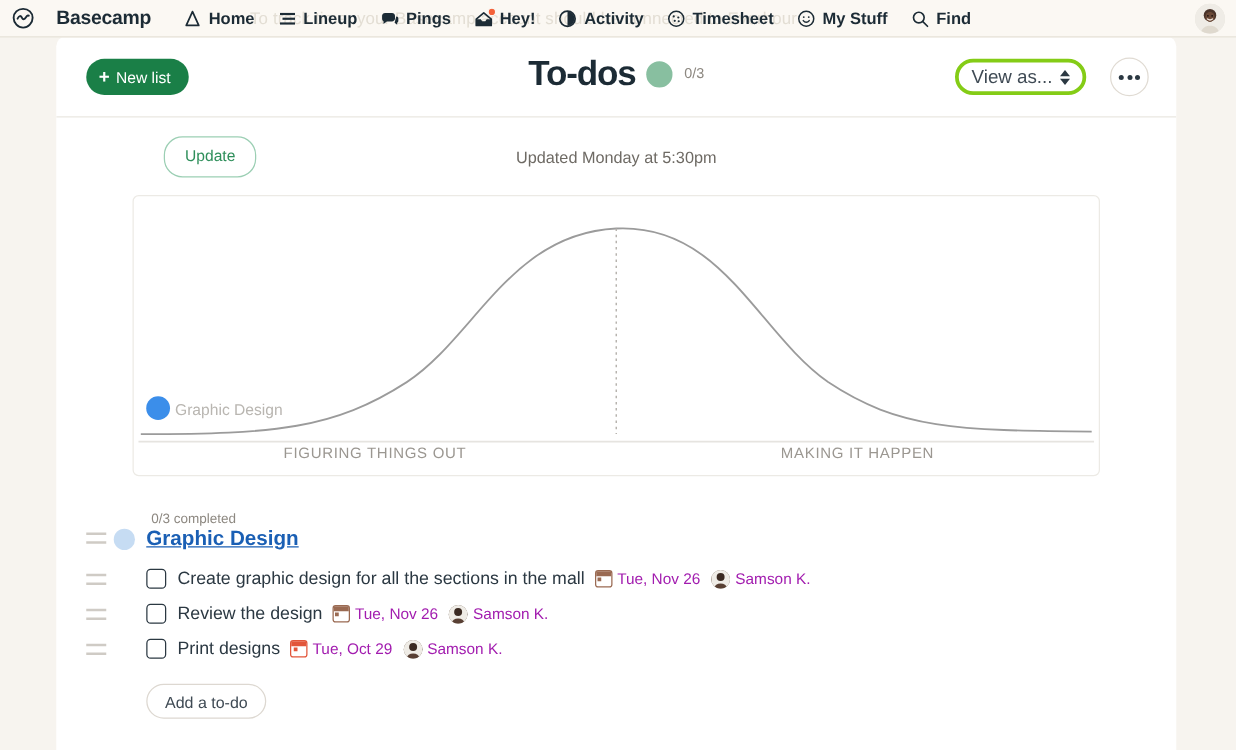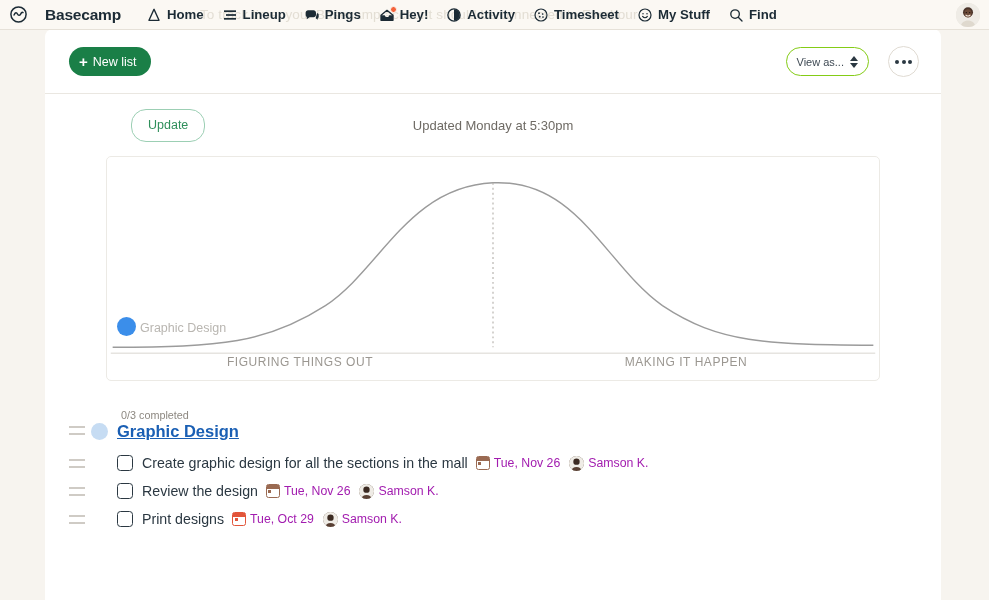--- a/index.html
+++ b/index.html
@@ -101,24 +101,24 @@
   .progress-circle {
     width: 21px; height: 21px; border-radius: 50%;
     background: #88bfa0;
   }
   .progress-count {
     font-size: 11.5px; color: #8d8881;
   }
   .view-as {
     position: absolute; right: 72px; top: 18px;
     height: 29px; padding: 0 10px;
-    border: 1px solid #84cc16; border-radius: 16px;
+    border: 3px solid #84cc16; border-radius: 16px;
     background: #fff; cursor: pointer;
     display: flex; align-items: center; gap: 6px;
-    font-size: 11px; color: #3f4a54; font-family: inherit;
+    font-size: 15px; color: #3f4a54; font-family: inherit;
   }
   .updown { display: flex; flex-direction: column; gap: 2px; }
   .updown i {
     display: block; width: 0; height: 0;
     border-left: 4px solid transparent;
     border-right: 4px solid transparent;
   }
   .updown i.up { border-bottom: 5px solid #2b3842; }
   .updown i.dn { border-top: 5px solid #2b3842; }
   .more-btn {
@@ -356,20 +356,25 @@
 </div>
 
 <div class="card">
 
   <div class="page-header">
     <button class="new-list-btn">
       <span class="plus-glyph">+</span>
       <span>New list</span>
     </button>
 
+    <div class="title-wrap">
+      <span class="page-title">To-dos</span>
+      <span class="progress-circle"></span>
+      <span class="progress-count">0/3</span>
+    </div>
 
     <button class="view-as">
       <span>View as...</span>
       <span class="updown">
           <i class="up"></i>
           <i class="dn"></i>
         </span>
     </button>
 
     <button class="more-btn">
@@ -476,15 +481,16 @@
           <svg viewBox="0 0 16 16" style="width:15px;height:15px;display:block;">
             <rect width="16" height="16" fill="#efece6"></rect>
             <circle cx="8" cy="6" r="3.4" fill="#3b2a22"></circle>
             <path d="M2.4 16c.5-3 2.6-4.4 5.6-4.4s5.1 1.4 5.6 4.4z" fill="#594034"></path>
           </svg>
         </span>
         <span class="meta-text">Samson K.</span>
       </span>
     </div>
 
+    <button class="add-todo">Add a to-do</button>
   </div>
 
 </div>
 
 </body></html>

